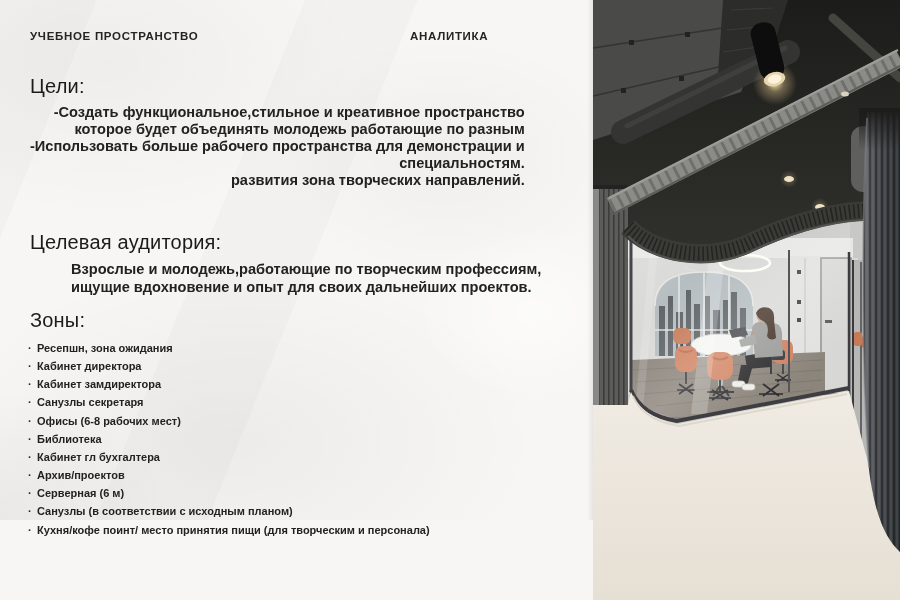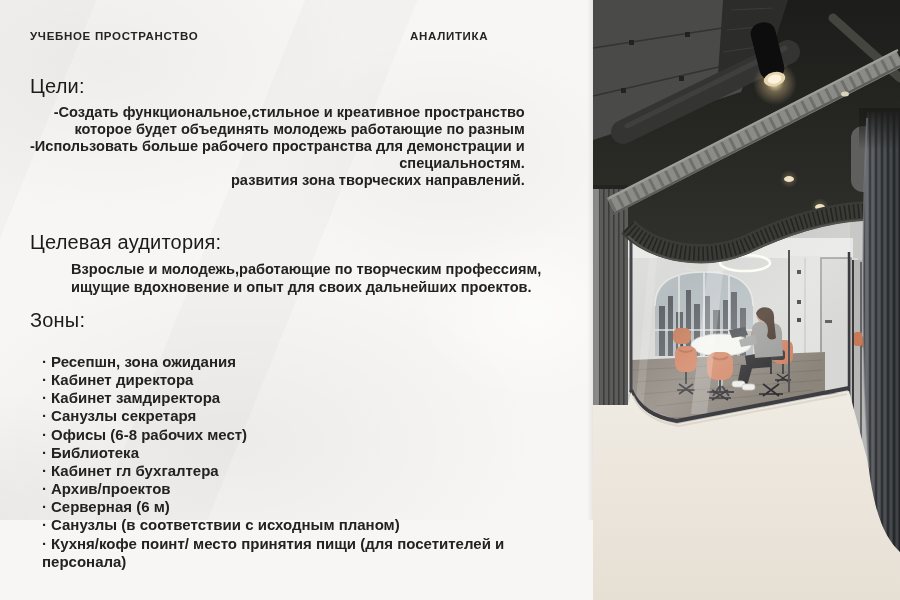--- a/index.html
+++ b/index.html
@@ -26,22 +26,22 @@
     background:linear-gradient(to right, transparent, rgba(0,0,0,.07));}
   .hdr{position:absolute;top:30px;font-size:11.5px;letter-spacing:.7px;font-weight:600;color:#242424;}
   .hdr.left{left:30px;}
   .hdr.right{left:410px;}
   h2.sec{position:absolute;left:30px;margin:0;font-size:20px;font-weight:400;color:#1b1b1b;letter-spacing:.2px;}
   .goals-title{top:75px;}
   .aud-title{top:231px;}
   .zones-title{top:309px;}
   .goals-text{position:absolute;left:30px;top:104px;font-size:14.6px;line-height:16.9px;font-weight:600;color:#222;text-align:right;}
   .aud-text{position:absolute;left:30px;top:261px;font-size:14.6px;line-height:17.6px;font-weight:600;color:#222;margin-left:41px;}
-  ul.zones{position:absolute;left:28px;top:339px;margin:14px;padding:0;list-style:none;
-    font-size:15px;line-height:18.15px;font-weight:600;color:#222;}
+  ul.zones{position:absolute;left:28px;top:339px;margin:0;padding:0;list-style:none;
+    font-size:11px;line-height:18.15px;font-weight:600;color:#222;}
   ul.zones li .dot{display:inline-block;width:9px;font-weight:700;}
   
   .photo{position:absolute;left:593px;top:0;width:307px;height:600px;background:#cfcfcd;}
   .photo svg{display:block;}
 </style>
 </head>
 <body>
 
 <div class="slide">
 
@@ -69,21 +69,21 @@
       <li><span class="dot">·</span><span>Ресепшн, зона ожидания</span></li>
       <li><span class="dot">·</span><span>Кабинет директора</span></li>
       <li><span class="dot">·</span><span>Кабинет замдиректора</span></li>
       <li><span class="dot">·</span><span>Санузлы секретаря</span></li>
       <li><span class="dot">·</span><span>Офисы (6-8 рабочих мест)</span></li>
       <li><span class="dot">·</span><span>Библиотека</span></li>
       <li><span class="dot">·</span><span>Кабинет гл бухгалтера</span></li>
       <li><span class="dot">·</span><span>Архив/проектов</span></li>
       <li><span class="dot">·</span><span>Серверная (6 м)</span></li>
       <li><span class="dot">·</span><span>Санузлы (в соответствии с исходным планом)</span></li>
-      <li><span class="dot">·</span><span>Кухня/кофе поинт/ место принятия пищи (для посетителей и персонала)</span></li>
+      <li><span class="dot">·</span><span>Кухня/кофе поинт/ место принятия пищи (для творческим и персонала)</span></li>
     </ul>
   </div>
 
   <div class="photo">
     <svg width="307" height="600" viewBox="0 0 307 600" xmlns="http://www.w3.org/2000/svg">
       <defs>
         <linearGradient id="ceilGrad" x1="0" y1="0" x2="0" y2="1">
           <stop offset="0" stop-color="#1c1c1a"></stop>
             <stop offset="1" stop-color="#30302c"></stop>
         </linearGradient>

